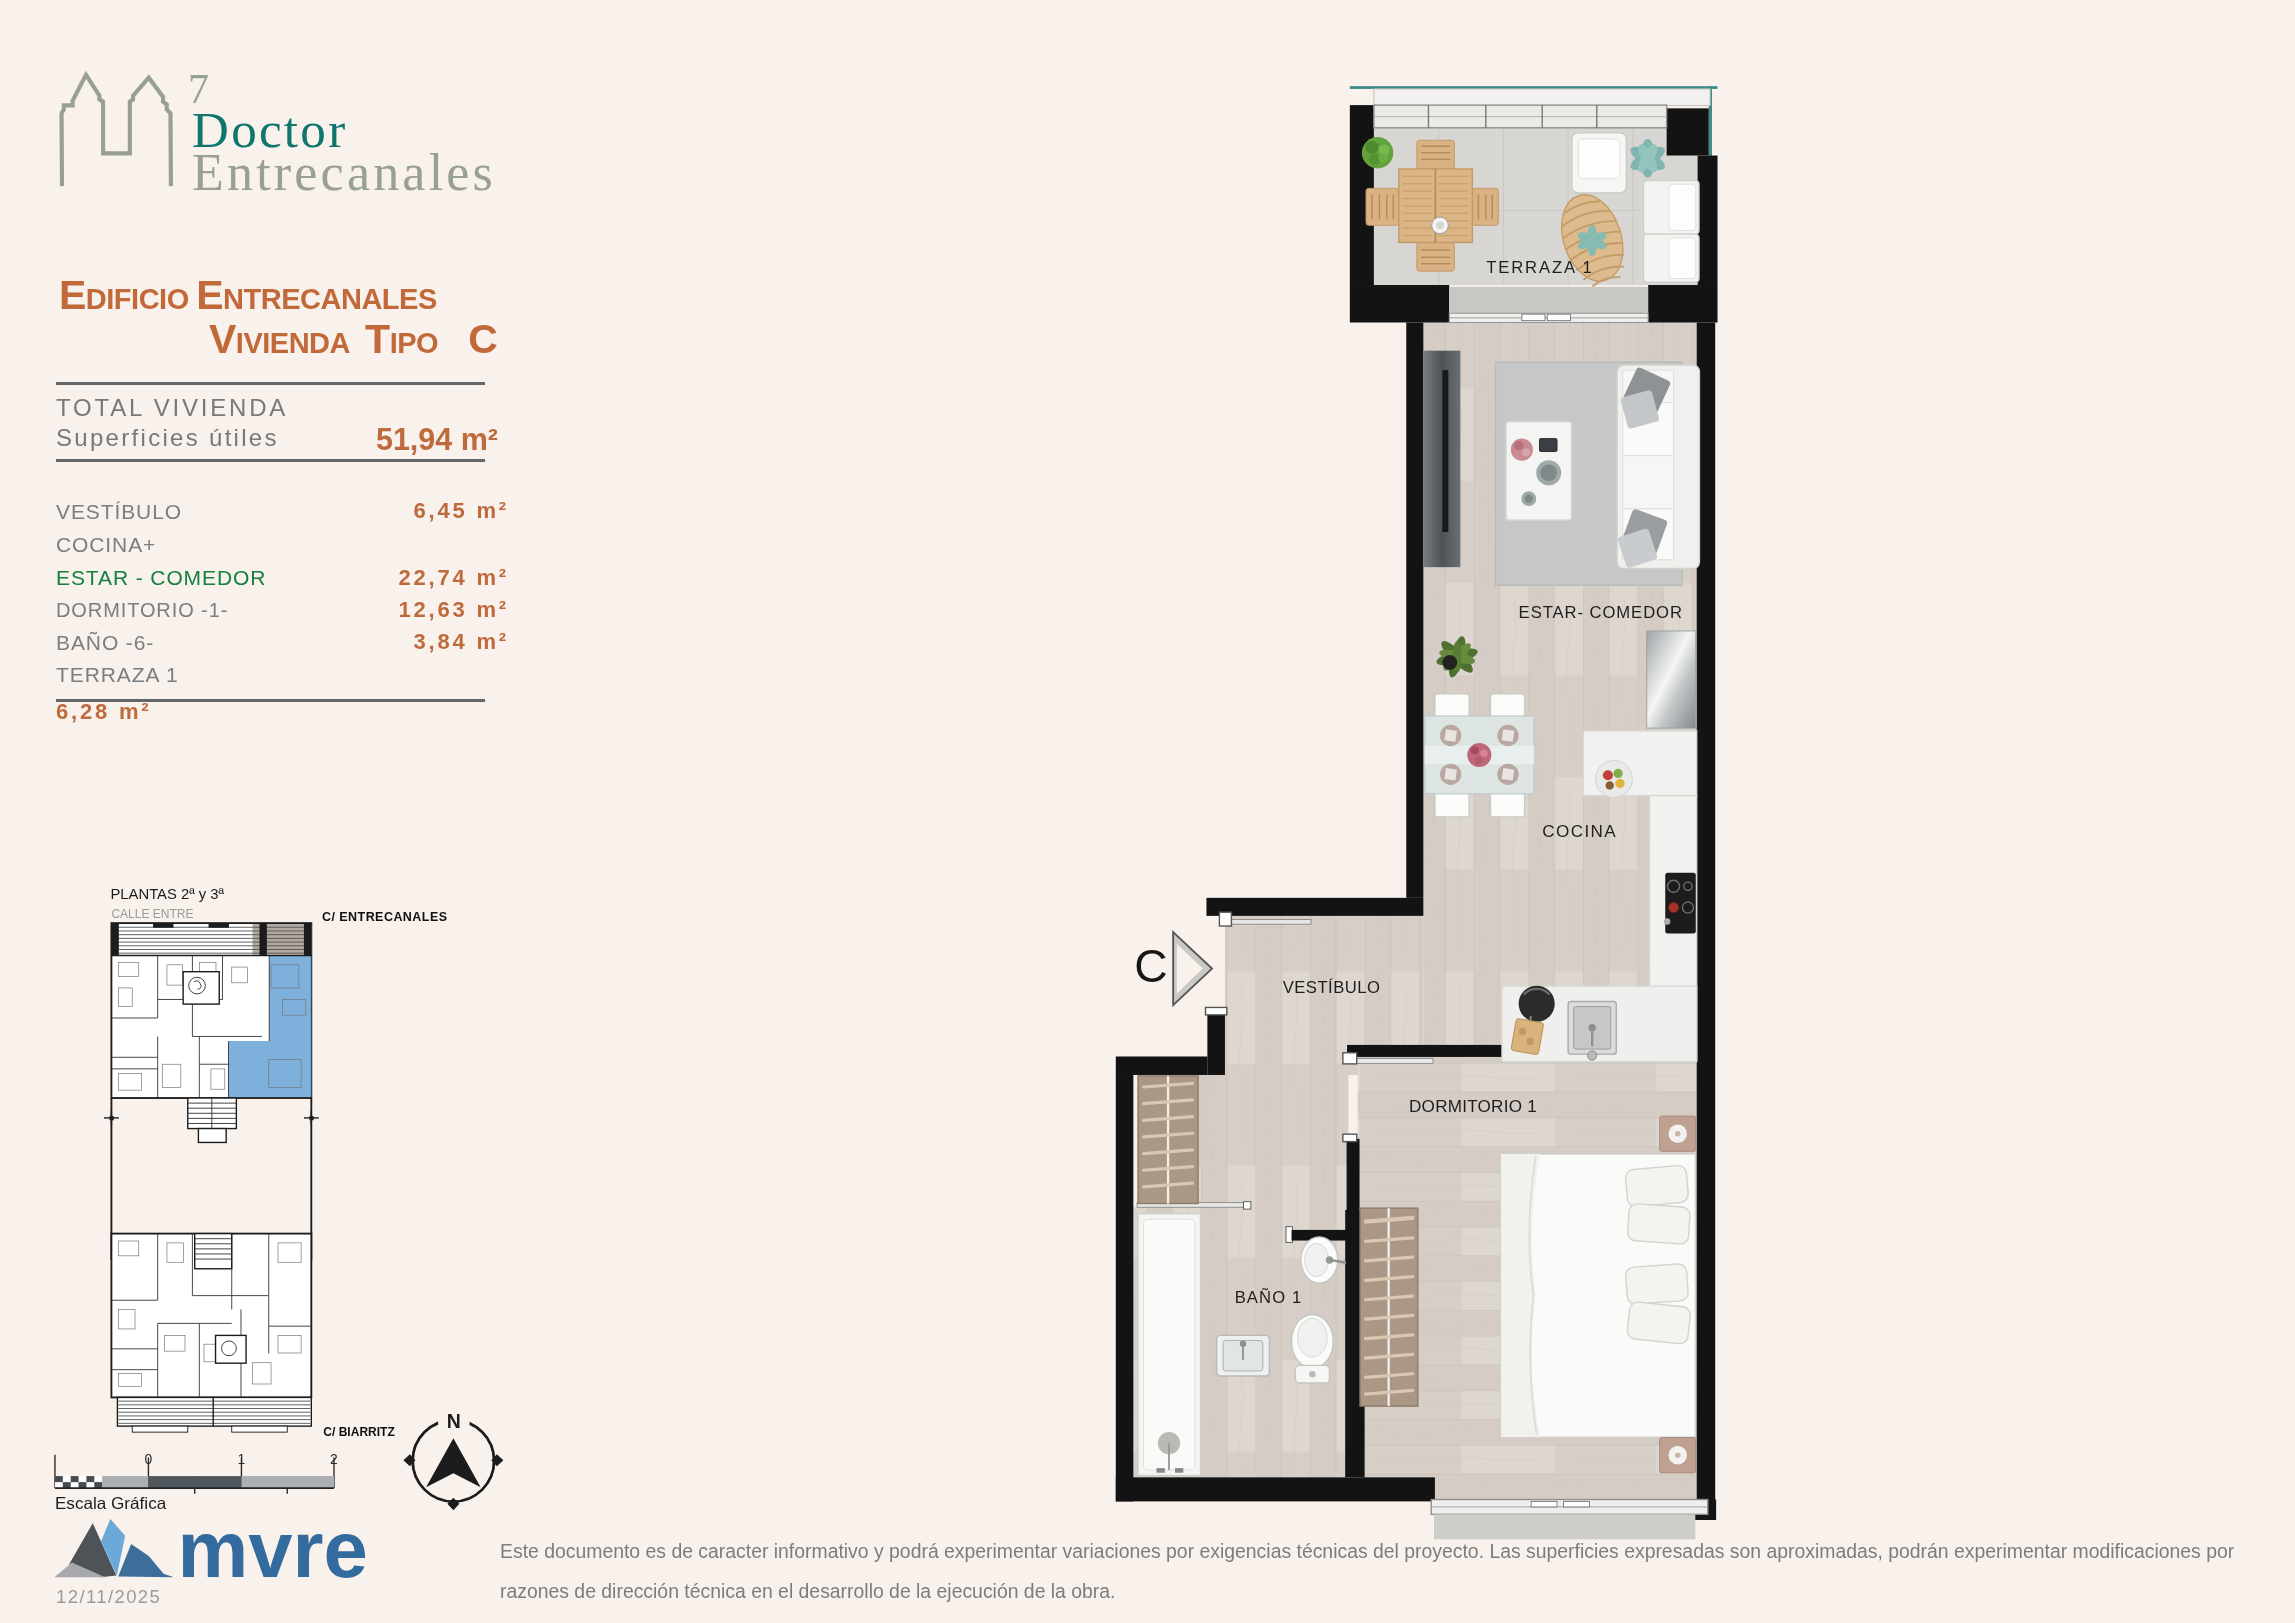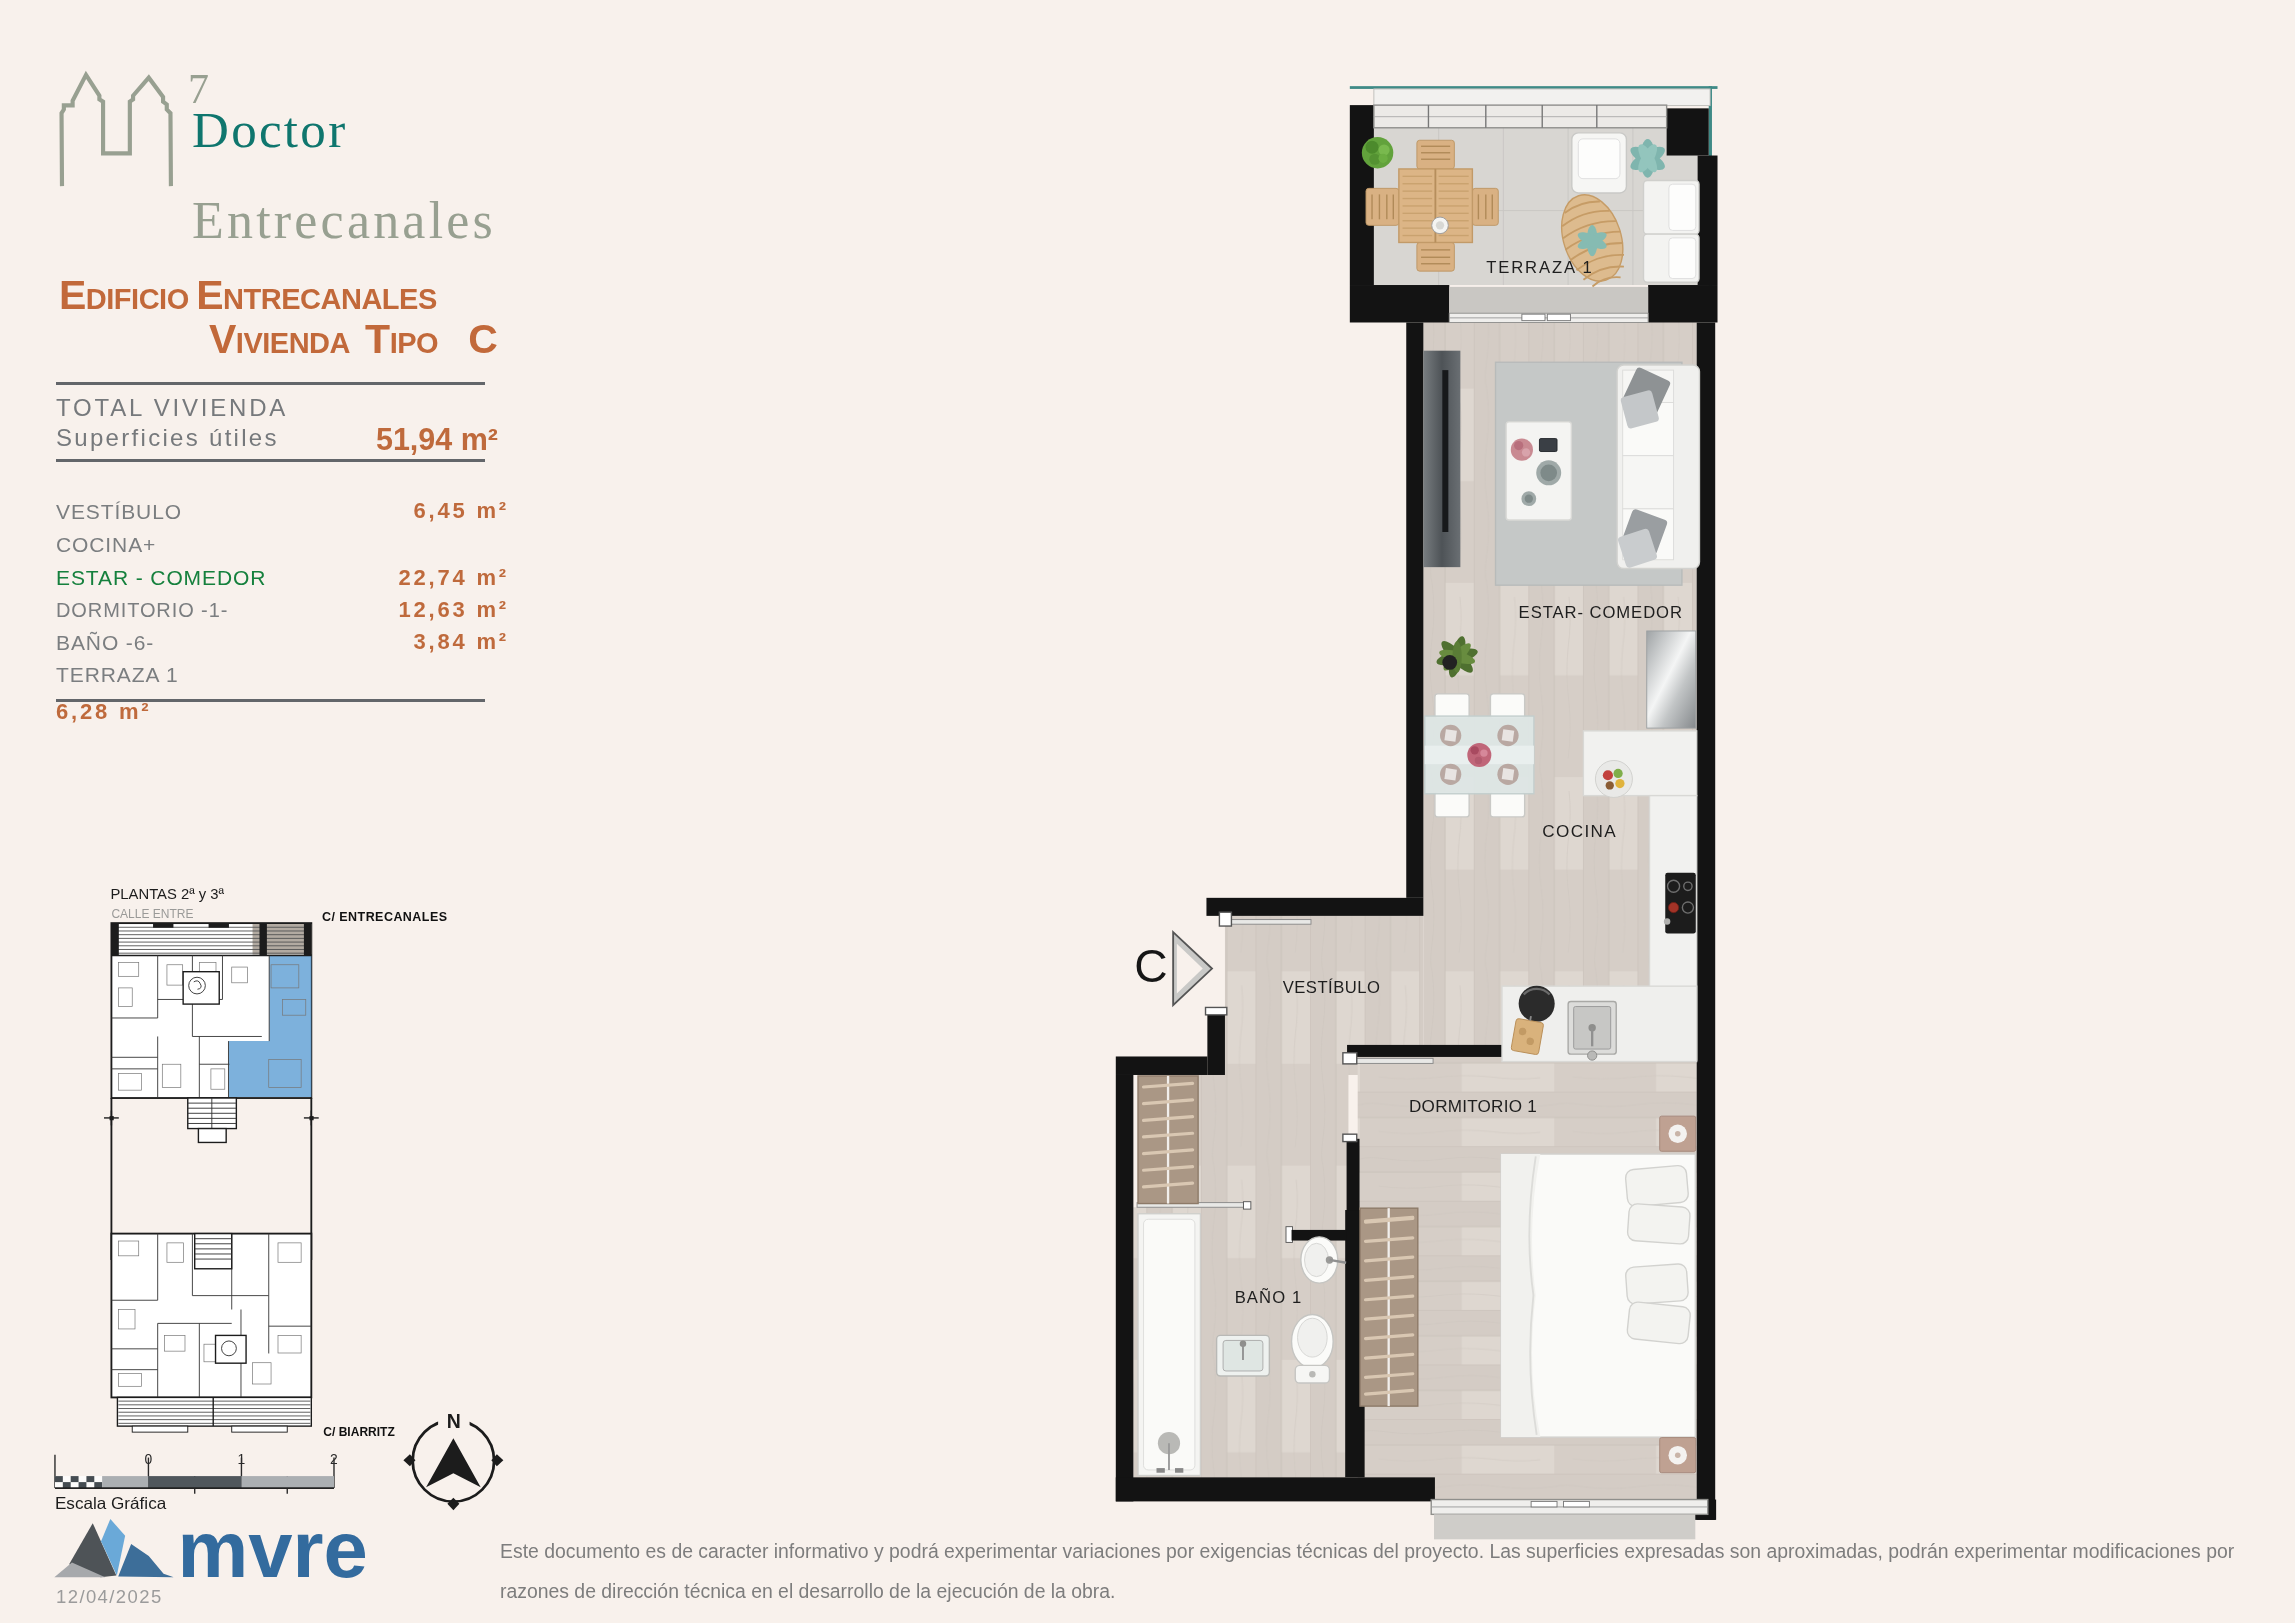--- a/index.html
+++ b/index.html
@@ -7,21 +7,21 @@
 </style></head>
 <body>
 
 <svg class="abs" style="left:56px;top:69px" width="120" height="123" viewBox="0 0 260 265">
   <g fill="none" stroke="#98a091" stroke-width="9" stroke-linejoin="miter" stroke-linecap="butt">
     <path d="M13,253 L12,95 L17,87 L17,78 L36,78 L36,68 L65,12 L94,57 L94,65 L102,70 L102,182 L160,182 L160,70 L167,65 L167,57 L201,18 L232,60 L232,70 L240,76 L240,87 L248,95 L249,253"></path>
   </g>
 </svg>
 <div class="abs" style="left:188px;top:65px;color:#98a091;font-family:'Liberation Serif',serif;font-size:42px;">7</div>
 <div class="abs" style="left:192px;top:101px;color:#0f766e;font-family:'Liberation Serif',serif;font-size:51px;letter-spacing:2.3px;">Doctor</div>
-<div class="abs" style="left:192px;top:143px;color:#98a091;font-family:'Liberation Serif',serif;font-size:52px;letter-spacing:3.2px;margin-top:48px;">Entrecanales</div>
+<div class="abs" style="left:192px;top:143px;color:#98a091;font-family:'Liberation Serif',serif;font-size:52px;letter-spacing:3.2px;">Entrecanales</div>
 
 <div class="abs" style="left:59px;top:272px;color:#c2693a;font-weight:bold;white-space:nowrap;font-size:29px;letter-spacing:-0.5px;"><span style="font-size:41px;">E</span>DIFICIO <span style="font-size:41px;">E</span>NTRECANALES</div>
 <div class="abs" style="left:209px;top:316px;color:#c2693a;font-weight:bold;white-space:nowrap;font-size:29px;letter-spacing:-0.5px;"><span style="font-size:41px;">V</span>IVIENDA&nbsp; <span style="font-size:41px;">T</span>IPO&nbsp;&nbsp;&nbsp; <span style="font-size:41px;">C</span></div>
 
 <div class="abs" style="left:56px;top:382px;width:429px;height:3.2px;background:#63666a"></div>
 <div class="abs" style="left:56px;top:459px;width:429px;height:3.2px;background:#63666a"></div>
 <div class="abs" style="left:56px;top:699px;width:429px;height:3.2px;background:#63666a"></div>
 <div class="abs" style="left:56px;top:394px;color:#76797c;font-size:24px;letter-spacing:2.8px;">TOTAL VIVIENDA</div>
 <div class="abs" style="left:56px;top:424px;color:#76797c;font-size:24px;letter-spacing:2.3px;">Superficies útiles</div>
 <div class="abs" style="left:56px;top:422px;width:442px;text-align:right;color:#bf6a3c;font-weight:bold;font-size:30.5px;">51,94 m²</div>
@@ -33,21 +33,21 @@
 <div class="abs" style="left:56px;top:565px;width:453px;text-align:right;color:#bf6a3c;font-weight:bold;font-size:22px;letter-spacing:2.8px;">22,74 m²</div>
 <div class="abs" style="left:56px;top:599px;color:#7b7e80;font-size:20px;letter-spacing:0.9px;">DORMITORIO -1-</div>
 <div class="abs" style="left:56px;top:597px;width:453px;text-align:right;color:#bf6a3c;font-weight:bold;font-size:22px;letter-spacing:2.8px;">12,63 m²</div>
 <div class="abs" style="left:56px;top:631px;color:#7b7e80;font-size:21px;letter-spacing:0.9px;">BAÑO -6-</div>
 <div class="abs" style="left:56px;top:629px;width:453px;text-align:right;color:#bf6a3c;font-weight:bold;font-size:22px;letter-spacing:2.8px;">3,84 m²</div>
 <div class="abs" style="left:56px;top:663px;color:#7b7e80;font-size:21px;letter-spacing:0.9px;">TERRAZA 1</div>
 <div class="abs" style="left:56px;top:699px;width:453px;text-align:left;color:#bf6a3c;font-weight:bold;font-size:22px;letter-spacing:2.8px;">6,28 m²</div>
 
 <div class="abs" style="left:500px;top:1531px;width:1768px;color:#7d7d7d;font-size:19.4px;line-height:40px;white-space:nowrap;">Este documento es de caracter informativo y podrá experimentar variaciones por exigencias técnicas del proyecto. Las superficies expresadas son aproximadas, podrán experimentar modificaciones por<br>razones de dirección técnica en el desarrollo de la ejecución de la obra.</div>
 
-<div class="abs" style="left:56px;top:1586px;color:#9b9b9b;font-size:18.5px;letter-spacing:1.4px;">12/04/2025</div>
+<div class="abs" style="left:56px;top:1586px;color:#9b9b9b;font-size:18.5px;letter-spacing:1.4px;">12/11/2025</div>
 
 <svg class="abs" style="left:42px;top:856px" width="472" height="671" viewBox="90 1850 1020 1450">
 <g id="miniplan">
 <text x="238" y="1942" font-size="32" fill="#1c1c1c" font-family="Liberation Sans,sans-serif">PLANTAS  2ª  y 3ª</text>
 <text x="240" y="1984" font-size="26" fill="#9a9a98" font-family="Liberation Sans,sans-serif">CALLE ENTRE</text>
 <text x="695" y="1990" font-size="27" font-weight="bold" fill="#111" font-family="Liberation Sans,sans-serif" letter-spacing="1">C/ ENTRECANALES</text>
 <text x="698" y="3104" font-size="26" font-weight="bold" fill="#111" font-family="Liberation Sans,sans-serif" letter-spacing="0">C/ BIARRITZ</text>
 
 <rect x="240" y="1995" width="432" height="378" fill="#ffffff" stroke="#1c1c1c" stroke-width="4"></rect>
 <rect x="545" y="1997" width="127" height="66" fill="#b2aaa1"></rect>

